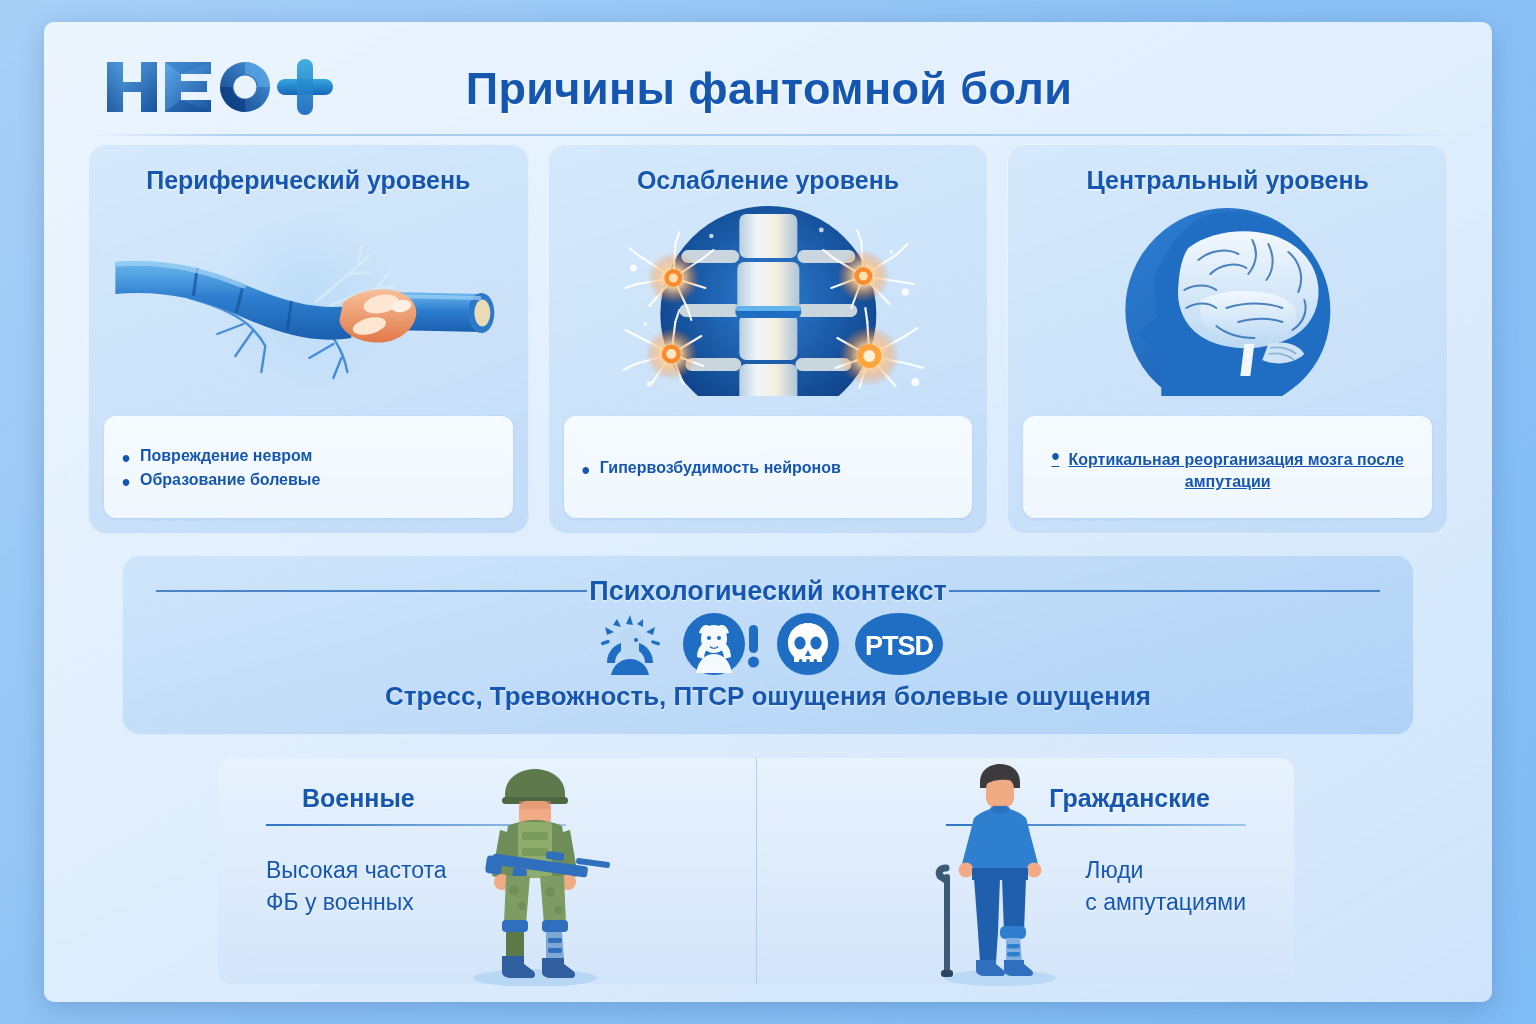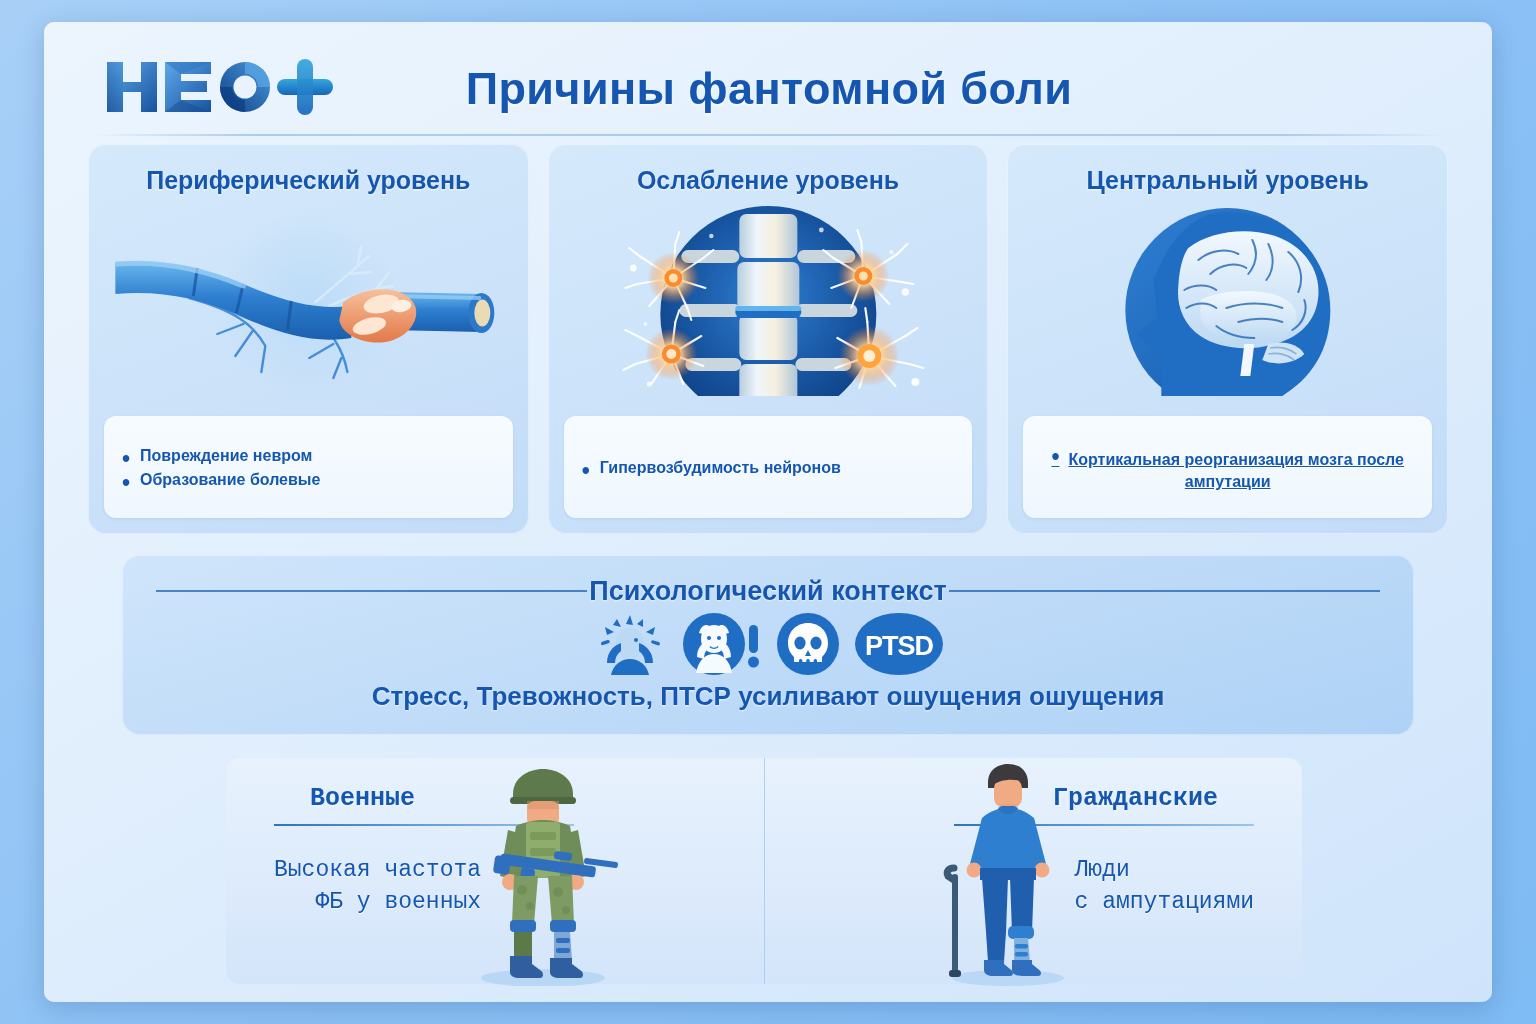--- a/index.html
+++ b/index.html
@@ -77,37 +77,37 @@
   .psy-icons { position:absolute; top:58px; left:0; width:100%; height:62px;
                display:flex; align-items:center; justify-content:center; gap:16px; }
   .psy-icons svg { display:block; }
   .psy-caption {
     position:absolute; top:126px; left:0; width:100%; text-align:center;
     font-size:26px; font-weight:bold; color:#1557b0;
     text-shadow:0 1px 2px rgba(255,255,255,.7);
   }
 
   
-  .groups { position:absolute; left:182px; top:736px; width:1076px; height:226px;
-            display:flex;font-family:Liberation Mono, monospace; }
+  .groups { position:absolute; left:174px; top:736px; width:1076px; height:226px;
+            display:flex; }
   .group { flex:1; position:relative;
            background:linear-gradient(180deg,#e7f2fd 0%, #dceafb 60%, #d3e5fa 100%); }
   .group.left  { border-radius:14px 0 0 14px; }
   .group.right { border-radius:0 14px 14px 0; box-shadow:inset 1px 0 0 rgba(160,200,240,.8); }
   .group-label { position:absolute; top:26px; font-size:25px; font-weight:bold; color:#1557b0;
                  text-shadow:0 1px 2px rgba(255,255,255,.8); }
   .group.left  .group-label { left:84px; }
   .group.right .group-label { right:84px; }
   .group-rule { position:absolute; top:66px; height:2px;
                 background:linear-gradient(90deg,#2f74c0,#9cc6ea); }
   .group.left  .group-rule { left:48px; width:300px; }
   .group.right .group-rule { right:48px; width:300px; }
   .group-text { position:absolute; top:96px; font-size:23px; color:#1557b0; line-height:1.4;
                 text-shadow:0 1px 1px rgba(255,255,255,.7); }
-  .group.left  .group-text { left:48px; text-align:right; }
+  .group.left  .group-text { left:48px; text-align:left; }
   .group.right .group-text { right:48px; text-align:left; }
   .figure { position:absolute; bottom:2px; }
   .figure svg { display:block; }
   .fig-soldier { left:232px; bottom:-2px; }
   .fig-civil   { right:222px; bottom:-2px; }
 </style>
 </head>
 <body>
 
 <div class="poster">
@@ -423,21 +423,21 @@
       </span>
 
       <span>
         <svg width="88" height="62" viewBox="0 0 88 62" aria-hidden="true">
           <ellipse cx="44" cy="31" rx="44" ry="31" fill="#1f6ec4"></ellipse>
           <text x="44" y="42" text-anchor="middle" font-family="Liberation Sans, sans-serif" font-size="27" font-weight="bold" fill="#ffffff" letter-spacing="-1">PTSD</text>
         </svg>
       </span>
     </div>
 
-    <div class="psy-caption">Стресс, Тревожность, ПТСР усиливают ошущения ошущения</div>
+    <div class="psy-caption">Стресс, Тревожность, ПТСР ошущения болевые ошущения</div>
   </div>
 
   <div class="groups">
 
     <div class="group left">
       <div class="group-label">Военные</div>
       <div class="group-rule"></div>
       <div class="group-text">
         <div>Высокая частота</div>
         <div>ФБ у военных</div>

